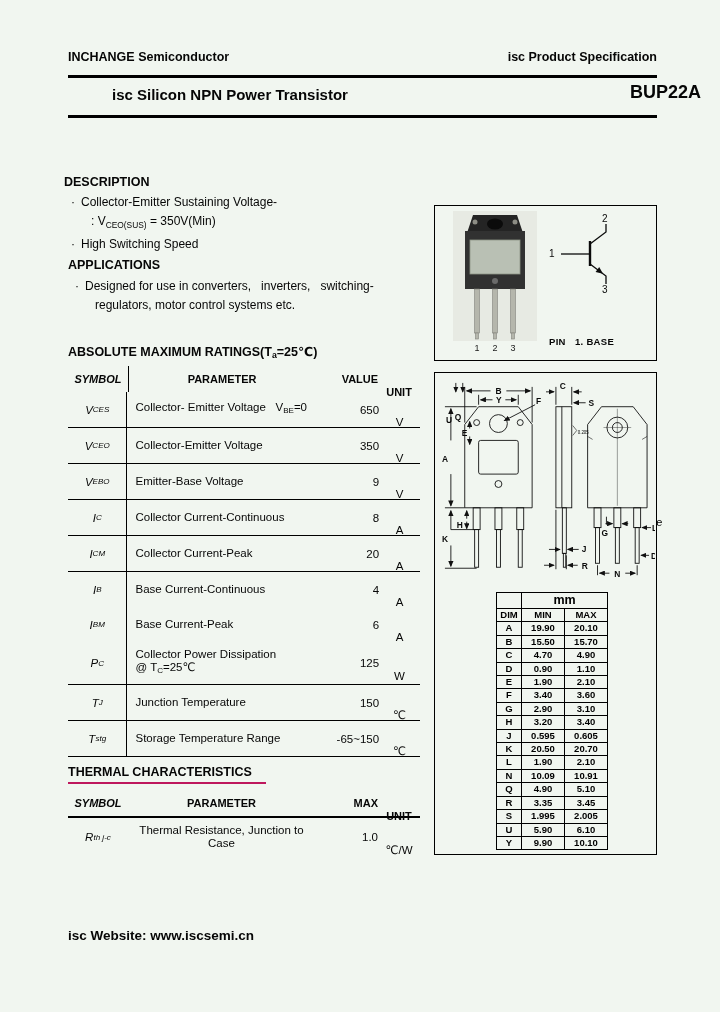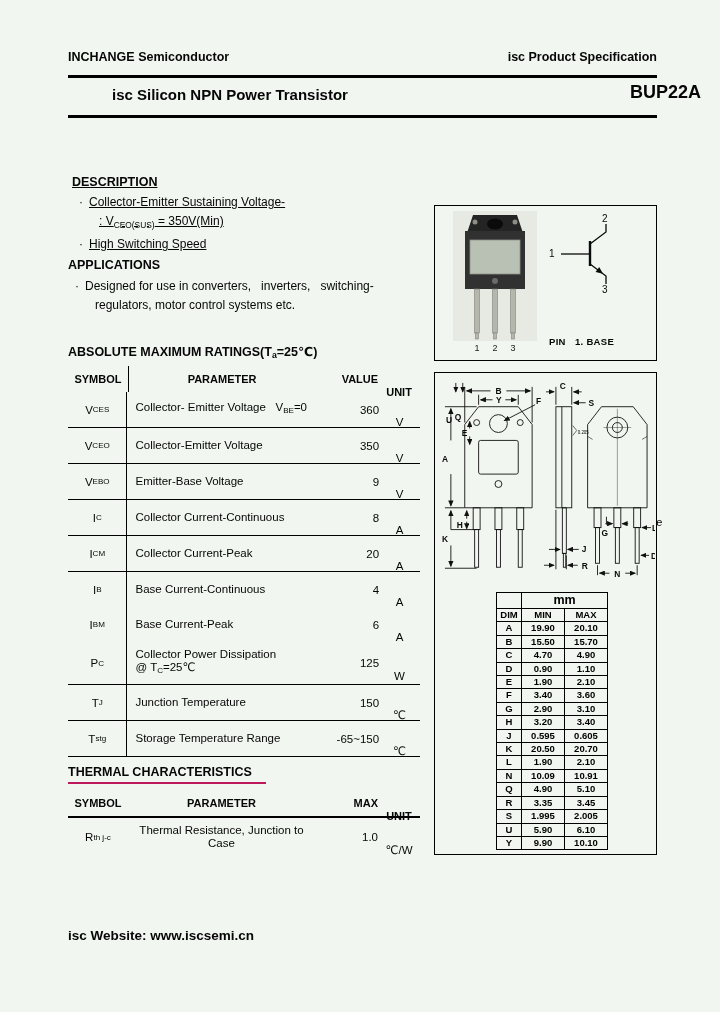--- a/index.html
+++ b/index.html
@@ -27,21 +27,21 @@
   .line .blt{display:inline-block;width:10px;}
   .ind0{padding-left:7px;}
   .ind1{padding-left:17px;}
 
   
   .tbl{left:68px;top:366px;width:352px;font-size:11.5px;}
   .t-row{display:flex;align-items:center;height:35px;}
   .t-row.head{height:26px;font-weight:bold;font-size:11px;}
   .t-row.tall{height:42px;}
   .t-row.hline{border-bottom:1.5px solid #000;}
-  .t-sym{width:60px;align-self:stretch;display:flex;align-items:center;justify-content:center;text-align:center;}
+  .t-sym{width:60px;align-self:stretch;display:flex;align-items:center;justify-content:center;text-align:center;font-style:italic;}
   .vline .t-sym{border-right:1.5px solid #000;}
   .t-par{width:187px;padding-left:8px;white-space:pre-wrap;line-height:13px;}
   .head .t-par{text-align:center;padding-left:0;}
   .t-val{width:63px;text-align:right;}
   .t-unit{width:42px;text-align:center;margin-top:25px;}
 
   
   .th-head{left:68px;top:765px;font-size:12.5px;font-weight:bold;border-bottom:2px solid #be185d;padding:0 14px 3px 0;}
   .th-tbl{left:68px;top:790px;width:352px;font-size:11.5px;}
   .th-tbl .t-row.head{border-bottom:2px solid #000;}
@@ -78,21 +78,21 @@
   <span class="spec">isc Product Specification</span>
 </div>
 <div class="rule" style="left:68px;top:75px;width:589px;"></div>
 
 <div class="abs title-row">
   <span class="product">isc Silicon NPN Power Transistor</span>
   <span class="part">BUP22A</span>
 </div>
 <div class="rule" style="left:68px;top:115px;width:589px;"></div>
 
-<div class="abs" style="left:72px;top:175px;width:360px;text-decoration:underline;">
+<div class="abs" style="left:64px;top:175px;width:360px;">
   <div class="sec-head">DESCRIPTION</div>
   <div style="margin-top:4px;">
     <div class="line ind0"><span class="blt">·</span><span>Collector-Emitter Sustaining Voltage-</span></div>
     <div class="line ind1"><span class="blt"></span><span>: V<sub>CEO(SUS)</sub> = 350V(Min)</span></div>
     <div class="line ind0"><span class="blt">·</span><span>High Switching Speed</span></div>
   </div>
 </div>
 
 <div class="abs" style="left:68px;top:258px;width:370px;">
   <div class="sec-head">APPLICATIONS</div>
@@ -108,21 +108,21 @@
   <div class="t-row head">
     <div class="t-sym">SYMBOL</div>
     <div class="t-par">PARAMETER</div>
     <div class="t-val">VALUE</div>
     <div class="t-unit">UNIT</div>
   </div>
   <div id="abs-rows">
       <div class="t-row hline">
         <div class="t-sym">V<sub>CES</sub></div>
         <div class="t-par"><div>Collector- Emitter Voltage   V<sub>BE</sub>=0</div></div>
-        <div class="t-val">360</div>
+        <div class="t-val">650</div>
         <div class="t-unit">V</div>
       </div>
       <div class="t-row hline">
         <div class="t-sym">V<sub>CEO</sub></div>
         <div class="t-par"><div>Collector-Emitter Voltage</div></div>
         <div class="t-val">350</div>
         <div class="t-unit">V</div>
       </div>
       <div class="t-row hline">
         <div class="t-sym">V<sub>EBO</sub></div>

